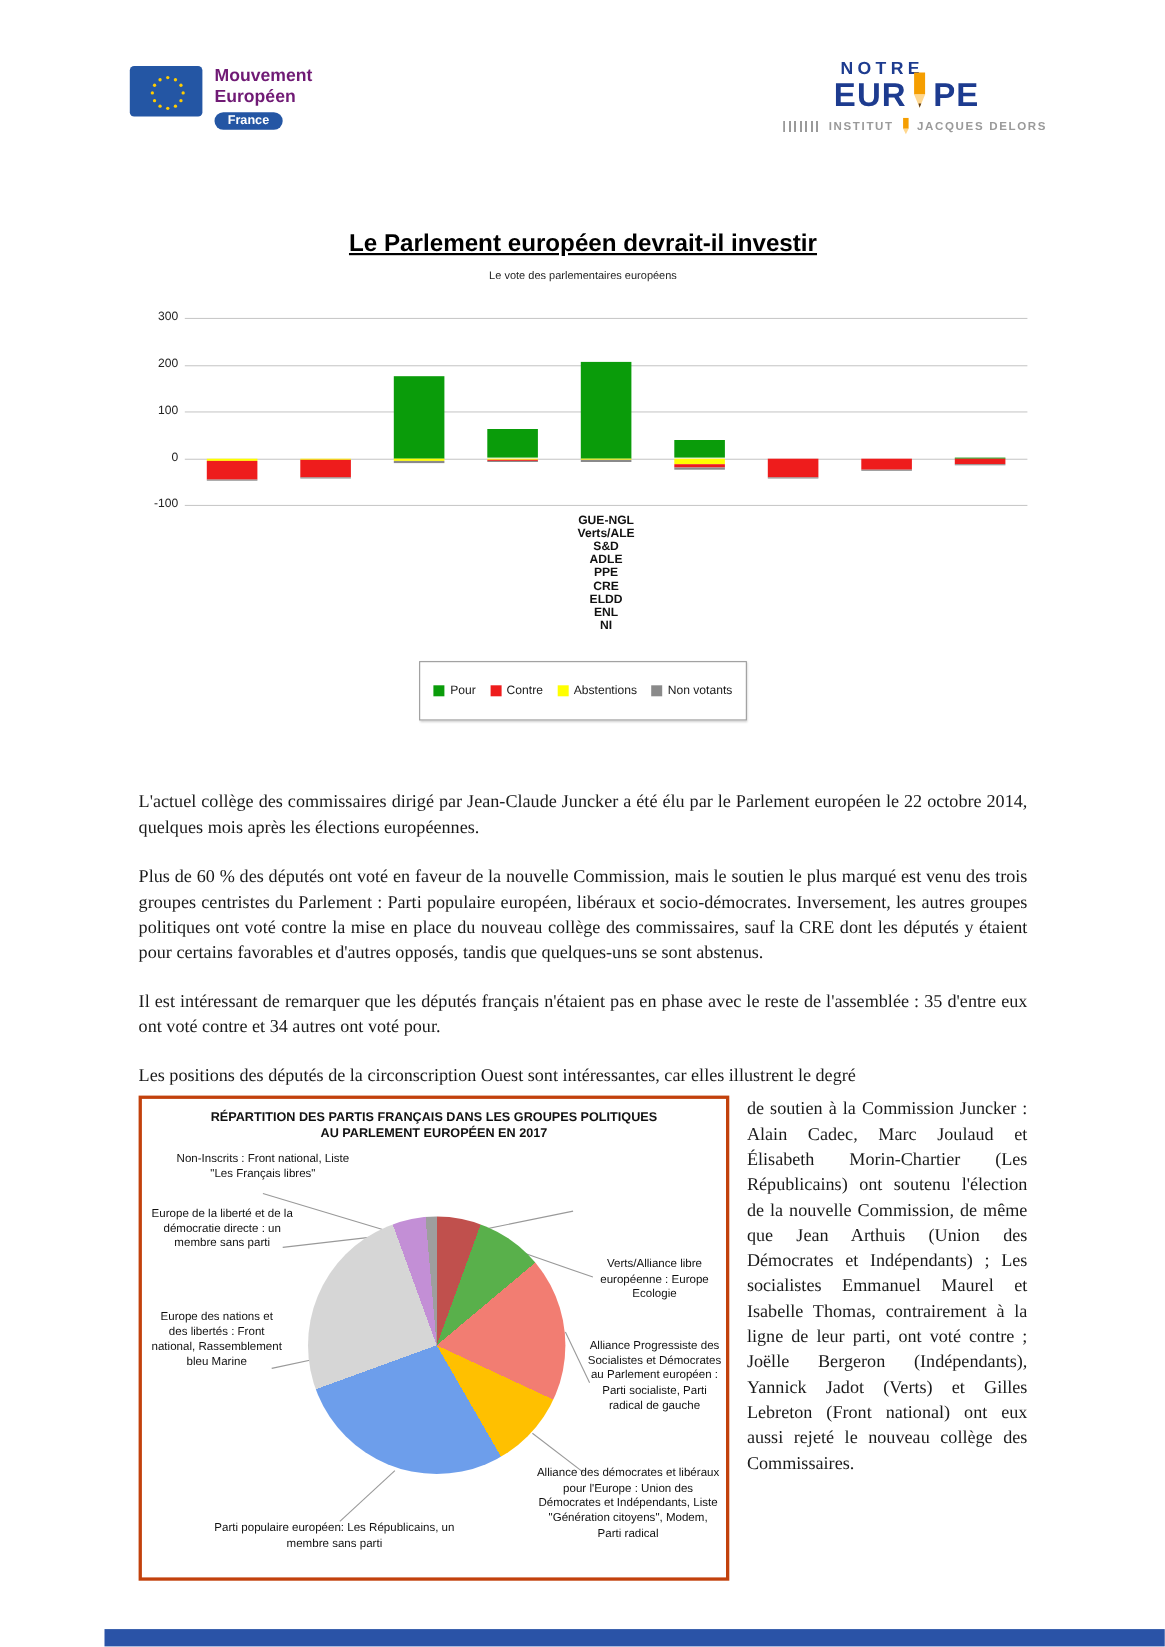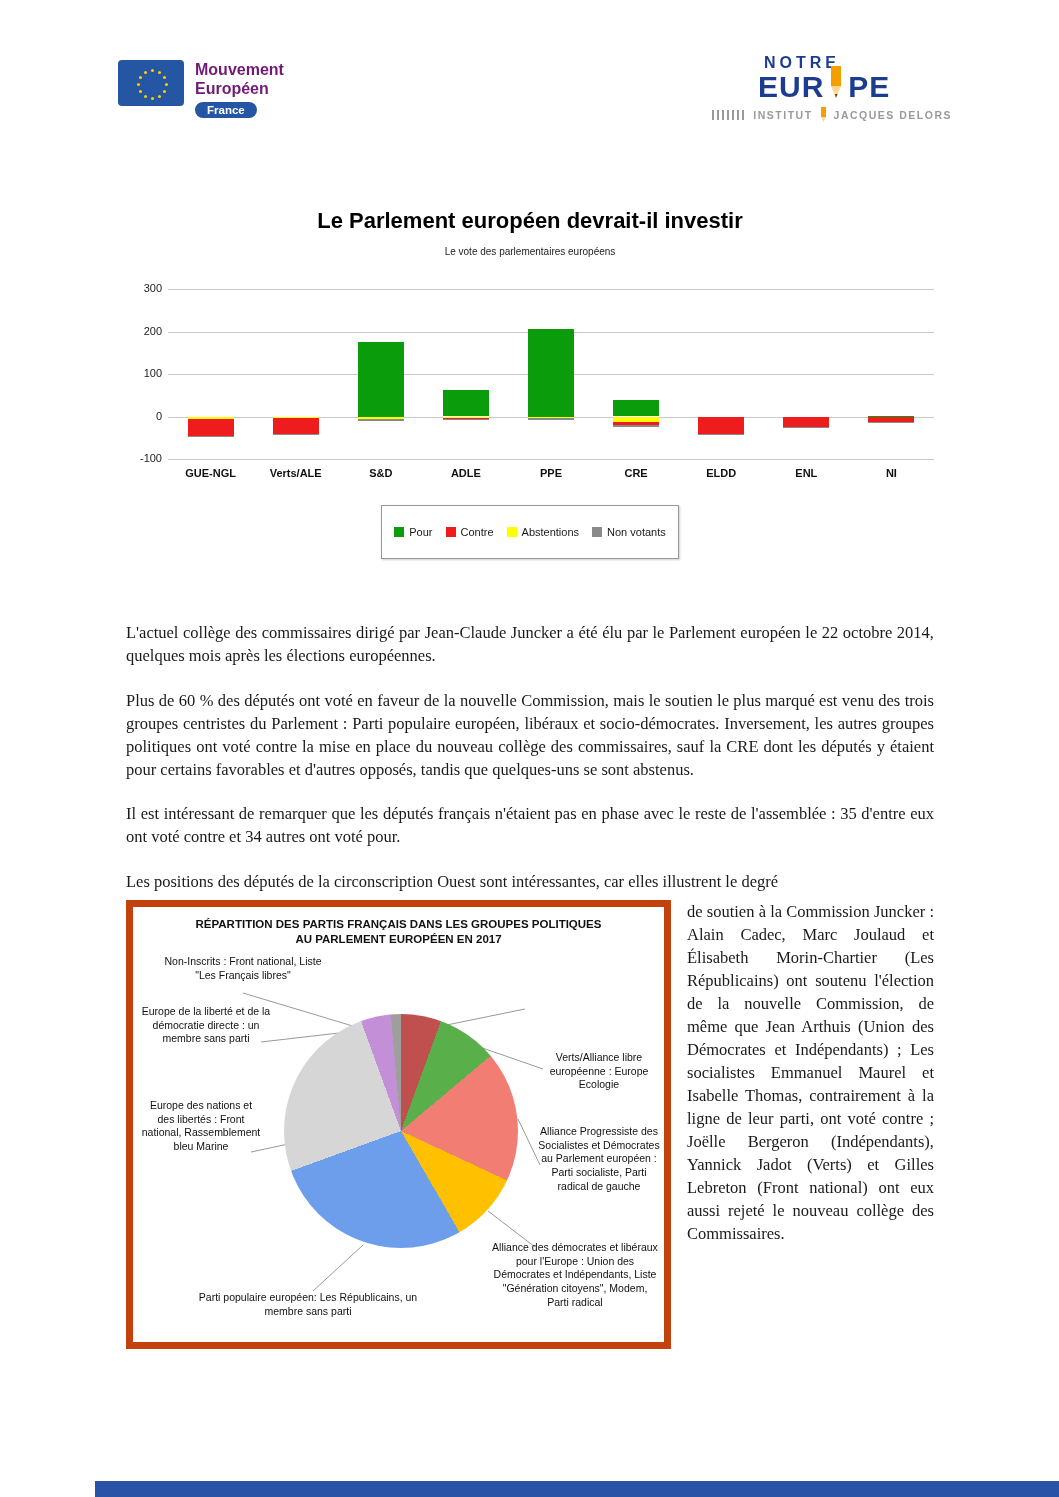--- a/index.html
+++ b/index.html
@@ -24,50 +24,50 @@
   .ne-pencil{display:inline-block;width:22px;height:36px;margin:-10px 1px 0 1px;}
   .ne-sub{margin-top:5px;display:flex;align-items:center;gap:6px;color:#9a9a9a;font-weight:700;
           font-size:10.5px;letter-spacing:1.5px;white-space:nowrap;}
   .ne-bars{display:inline-block;width:42px;height:10px;
            background:repeating-linear-gradient(90deg,#9a9a9a 0 2px,transparent 2px 5px);}
   .ne-pencil-small{display:inline-block;width:9px;height:16px;}
 
   
   .main{position:absolute;left:126px;top:202px;width:808px;}
   .doc-title{font-family:"Liberation Sans",sans-serif;font-weight:700;font-size:22px;
-             line-height:38px;text-align:center;color:#000;}
+             line-height:38px;text-align:center;color:#000;text-decoration:underline;}
   .doc-subtitle{font-family:"Liberation Sans",sans-serif;font-size:10px;text-align:center;
                 color:#222;margin-top:6px;}
 
   
   .chart-wrap{margin-top:32px;margin-left:42px;width:766px;}
   #bar-plot{position:relative;height:170px;}
   .gridline{position:absolute;left:0;right:0;height:1px;background:#c9c9c9;}
   .ytick{position:absolute;left:-46px;width:40px;text-align:right;
          font:11px "Liberation Sans",sans-serif;color:#222;}
   .bar-seg{position:absolute;}
-  #bar-xlabels{display:flex;margin-top:8px;}
+  #bar-xlabels{display:flex;margin-top:8px;flex-direction:column;}
   .xlabel{flex:1;text-align:center;font:600 11px "Liberation Sans",sans-serif;color:#111;}
   .legend-row{text-align:center;margin-top:26px;}
   #bar-legend{display:inline-flex;gap:13px;align-items:center;border:1px solid #999;background:#fff;
               padding:20px 12px;font:11px "Liberation Sans",sans-serif;box-shadow:1px 1px 2px rgba(0,0,0,.2);}
   .legend-item{display:inline-flex;align-items:center;gap:5px;}
   .swatch{width:10px;height:10px;display:inline-block;}
 
   
   .body-text p{margin:0;font-size:16.5px;line-height:23px;text-align:justify;}
   .p1{margin-top:62px !important;}
   .p2{margin-top:22px !important;}
   .p3{margin-top:21px !important;}
   .p4i{margin-top:22px !important;}
   .wrap{margin-top:7px;}
   .wrap::after{content:"";display:block;clear:both;}
 
   
-  .pie-box{float:left;width:531px;height:435px;border:7px solid #c2410c;margin-right:16px;
+  .pie-box{float:left;width:531px;height:435px;border:3px solid #c2410c;margin-right:16px;
            position:relative;background:#fff;font-family:"Liberation Sans",sans-serif;}
   .pie-title{text-align:center;font-weight:700;font-size:11.5px;line-height:15px;margin-top:10px;color:#111;}
   .pie-area{position:relative;height:389px;}
   svg.leaders{position:absolute;left:0;top:0;}
   #pie-circle{position:absolute;left:151px;top:67px;width:234px;height:234px;border-radius:50%;}
   .pie-label{position:absolute;font-size:10.5px;line-height:1.3;text-align:center;color:#111;}
 
   .footer-bar{position:absolute;left:95px;right:0;bottom:0;height:16px;background:#2a53a7;}
 </style>
 </head>

